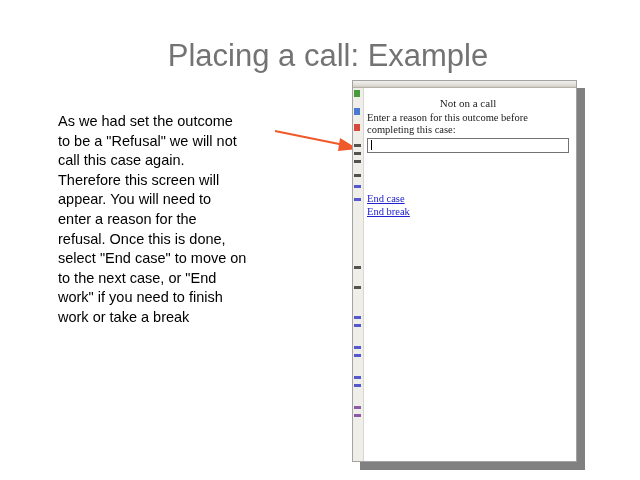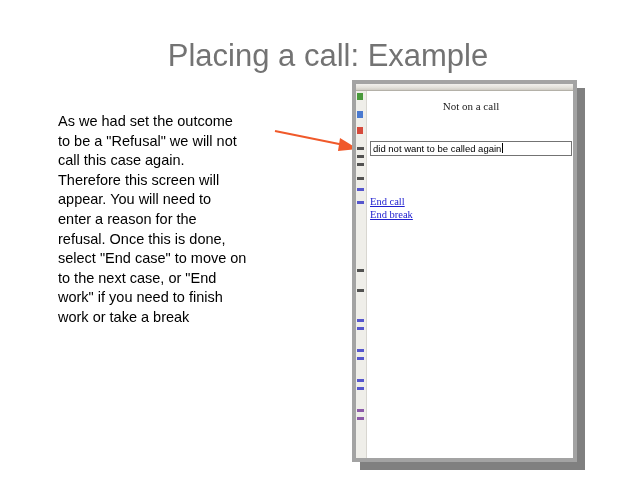--- a/index.html
+++ b/index.html
@@ -71,21 +71,21 @@
     height: 382px;
     background: #808080;
   }
   #panel-body {
     position: absolute;
     left: 0;
     top: 0;
     width: 225px;
     height: 382px;
     background: #ffffff;
-    border: 4px solid #a3a3a3;
+    border: 1px solid #a3a3a3;
     box-sizing: border-box;
     overflow: hidden;
   }
   
   #panel-titlebar {
     position: absolute;
     left: 0;
     top: 0;
     width: 225px;
     height: 7px;
@@ -233,22 +233,23 @@
       <span class="gutter-line" style="top:288px;"></span>
       <span class="gutter-line" style="top:296px;"></span>
       <span class="gutter-line violet" style="top:318px;"></span>
       <span class="gutter-line violet" style="top:326px;"></span>
     </div>
 
     <div id="panel-content">
 
       <div id="panel-heading">Not on a call</div>
 
-
-      <div id="reason-input"><span>did not want to be called again</span><span class="caret"></span></div>
-
-      <a id="link-end-case" class="panel-link">End call</a>
+      <div id="panel-instruction">Enter a reason for this outcome before completing this case:</div>
+
+      <div id="reason-input"><span class="caret"></span></div>
+
+      <a id="link-end-case" class="panel-link">End case</a>
 
       <a id="link-end-work" class="panel-link">End break</a>
 
     </div>
   </div>
 </div>
 
 </body></html>

